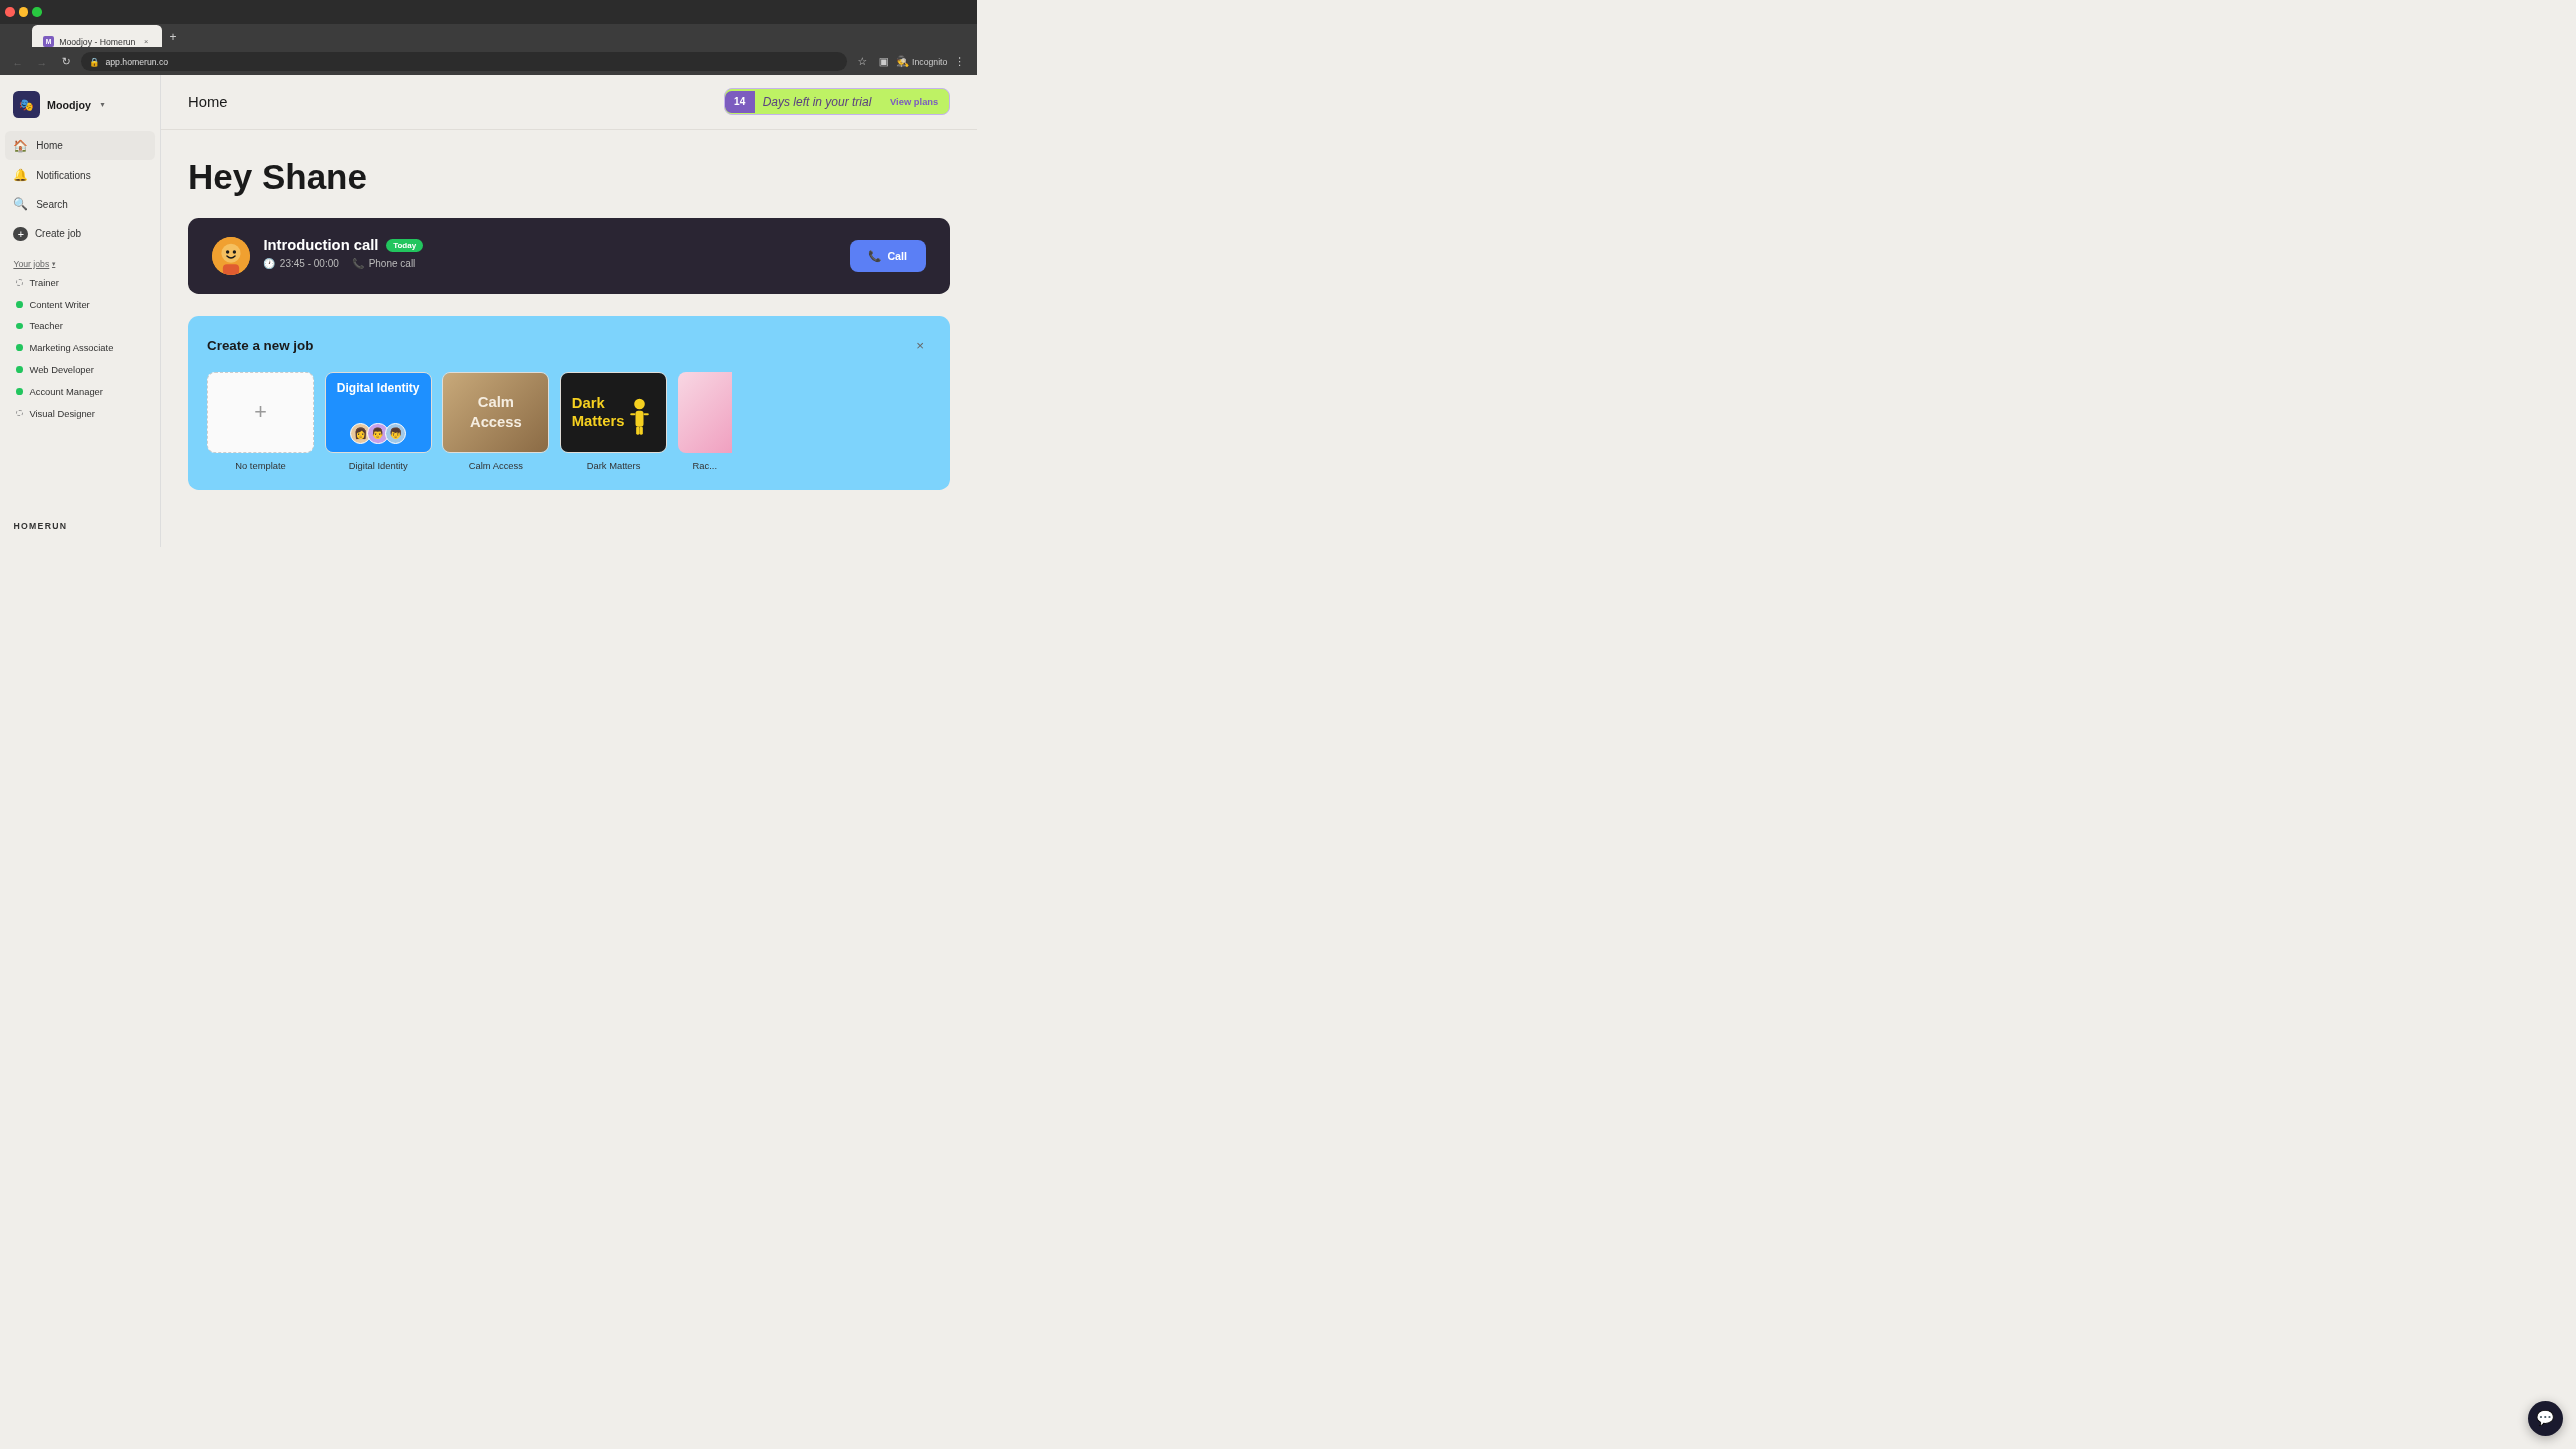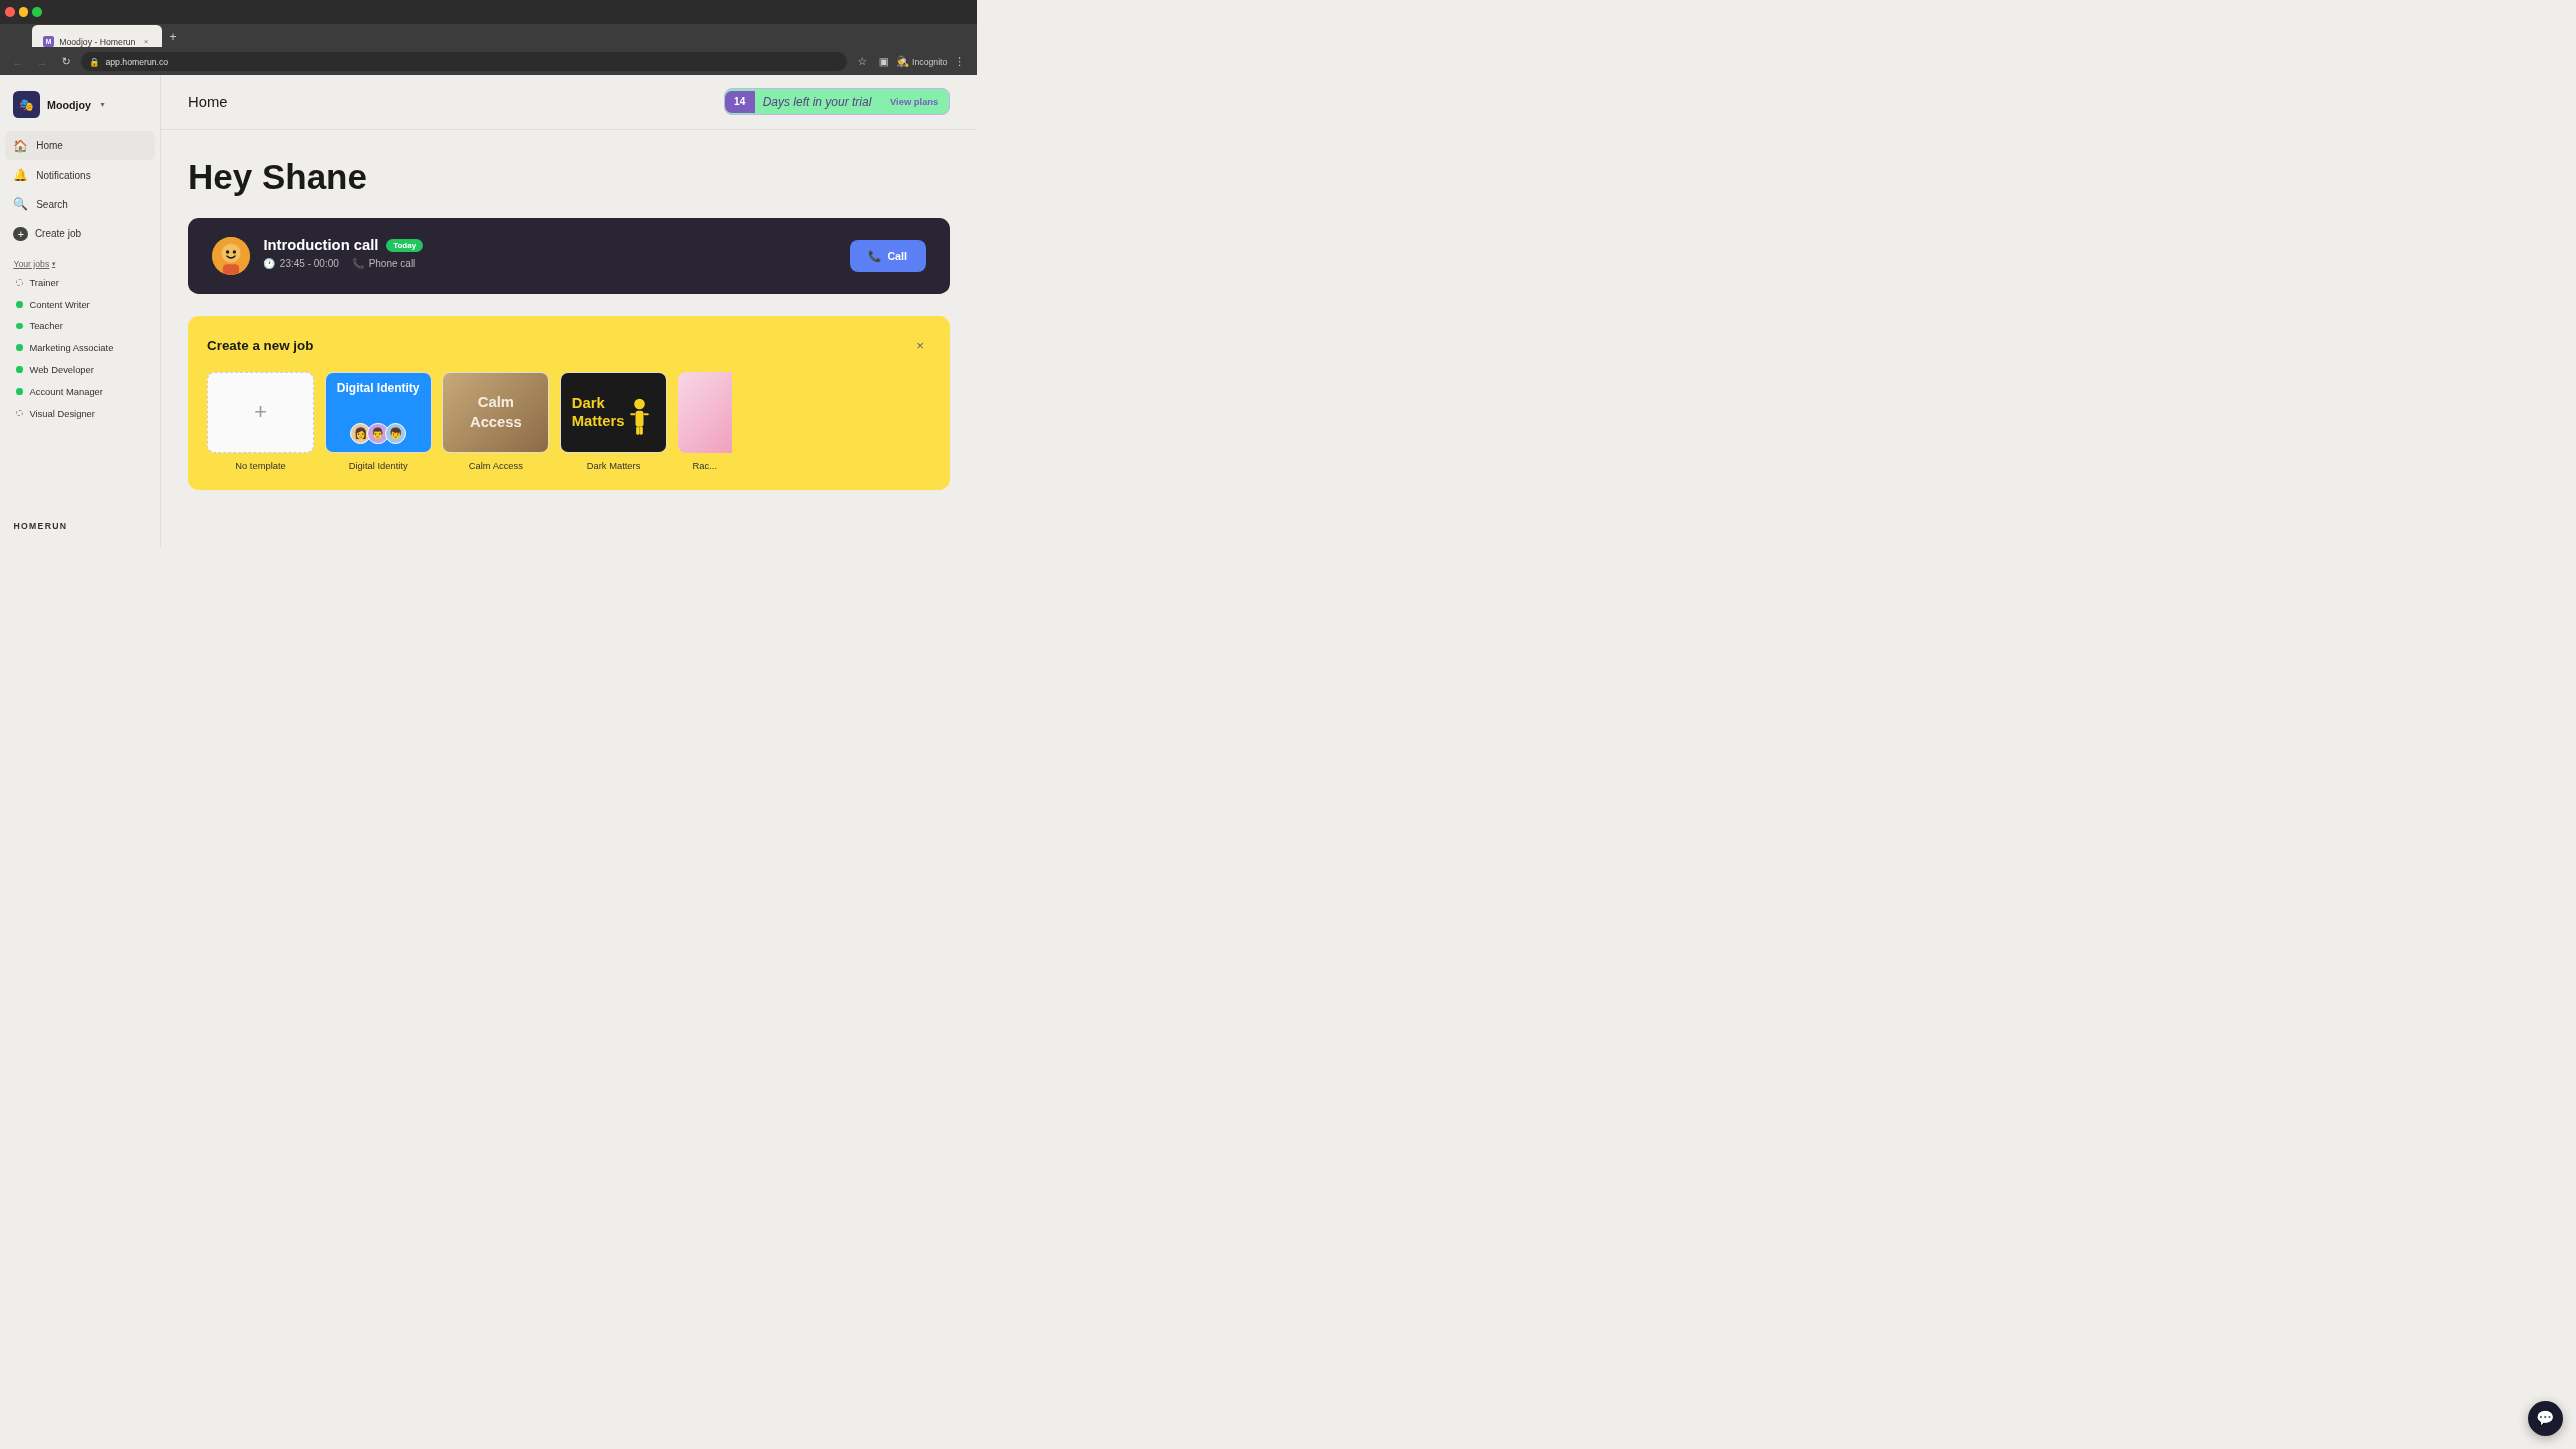--- a/index.html
+++ b/index.html
@@ -275,21 +275,21 @@
     }
     .page-title {
       font-size: 14.8px;
       font-weight: 500;
       color: #1a1a1a;
     }
     .trial-badge {
       display: flex;
       align-items: center;
       gap: 0;
-      background: #86efac;
+      background: #bef264;
       border-radius: 8px;
       overflow: hidden;
       border: 0.7px solid #c4b3ec;
     }
     .trial-count {
       background: #7c5cbf;
       color: white;
       font-size: 10px;
       font-weight: 700;
       padding: 5.4px 9.4px;
@@ -388,21 +388,21 @@
       font-size: 10.7px;
       font-weight: 600;
       cursor: pointer;
       display: flex;
       align-items: center;
       gap: 5.4px;
     }
 
     
     .create-job-section {
-      background: #fde047;
+      background: #7dd3fc;
       border-radius: 10.7px;
       padding: 19px;
     }
     .create-job-header {
       display: flex;
       align-items: center;
       justify-content: space-between;
       margin-bottom: 16px;
     }
     .create-job-title {

